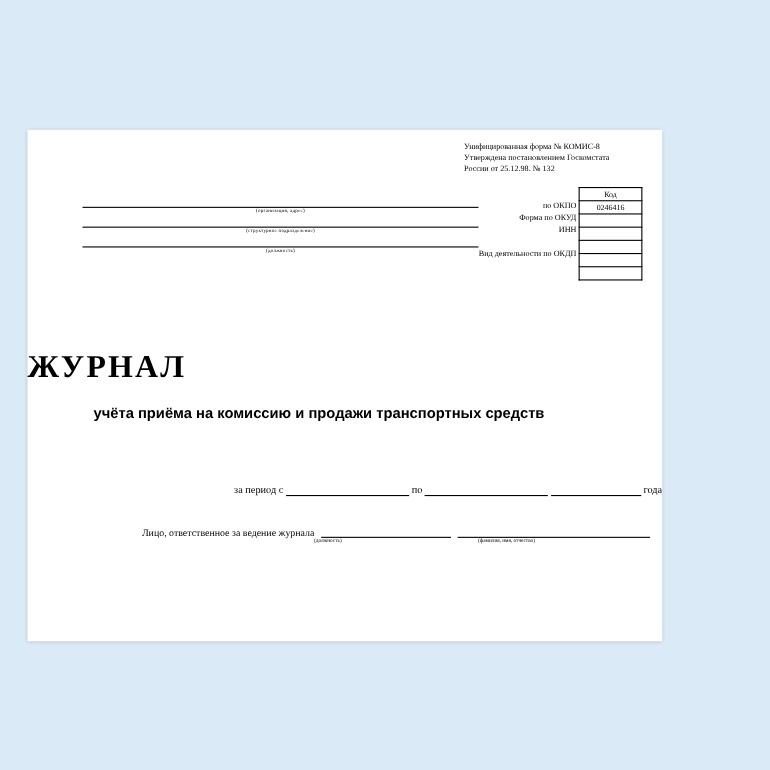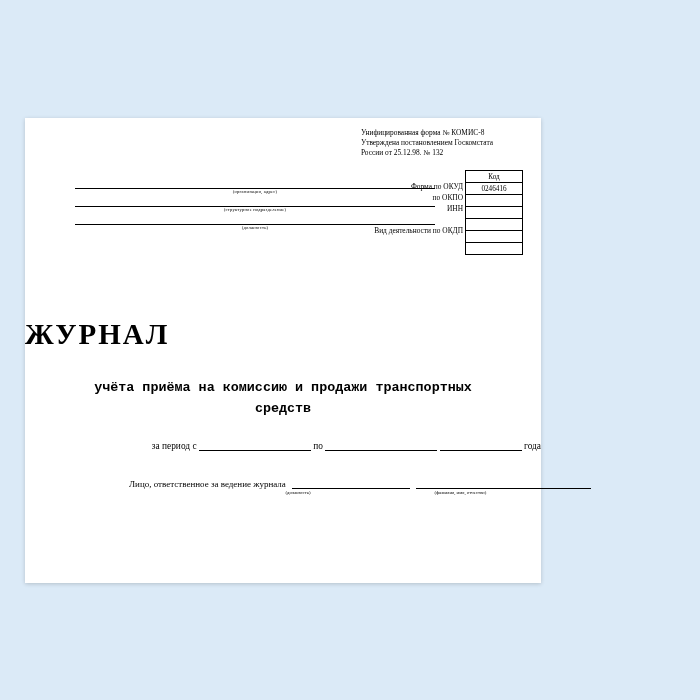--- a/index.html
+++ b/index.html
@@ -16,21 +16,21 @@
   .page-wrap {
     position: absolute;
     left: 0; top: 0;
     width: 700px;
     height: 700px;
   }
   .sheet {
     position: absolute;
     left: 25px;
     top: 118px;
-    width: 516px;
+    width: 577px;
     height: 465px;
     background: #ffffff;
     box-shadow: 0 1px 4px rgba(0,0,0,0.18);
   }
   .sheet-inner {
     position: relative;
     width: 100%;
     height: 100%;
     padding: 0;
   }
@@ -117,26 +117,25 @@
     left: 0; right: 0;
     top: 200px;
     font-size: 29px;
     font-weight: bold;
     letter-spacing: 2px;
     font-family: "Liberation Serif", serif;
   }
   .subtitle {
     position: absolute;
     left: 60px; right: 60px;
-    top: 260px;
-    text-align: center;
+    top: 248px;
     font-size: 13.4px;
     font-weight: bold;
     line-height: 1.55;
-    font-family: Liberation Mono, monospace;
+    font-family: Liberation Sans, sans-serif;
   }
 
   
   .period {
     position: absolute;
     left: 0; right: 0;
     top: 322px;
     text-align: right;
     font-size: 9.4px;
   }
@@ -193,22 +192,22 @@
     <div class="sheet-inner">
 
       <div class="form-head">
         <div>Унифицированная форма № КОМИС-8</div>
         <div>Утверждена постановлением Госкомстата</div>
         <div>России от 25.12.98. № 132</div>
       </div>
 
       <div class="code-labels">
         <div class="lbl empty">Код</div>
+        <div class="lbl">по ОКПО</div>
         <div class="lbl">Форма по ОКУД</div>
-        <div class="lbl">по ОКПО</div>
         <div class="lbl">ИНН</div>
         <div class="lbl"></div>
         <div class="lbl">Вид деятельности по ОКДП</div>
       </div>
 
       <table class="codes">
         <tbody>
             <tr>
           <td class="code-head">Код</td>
         </tr>

